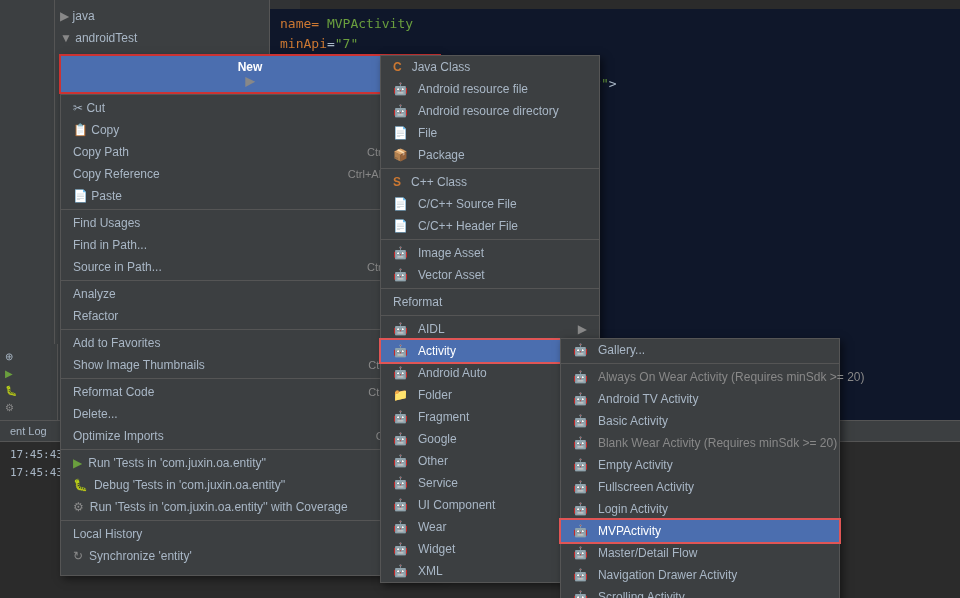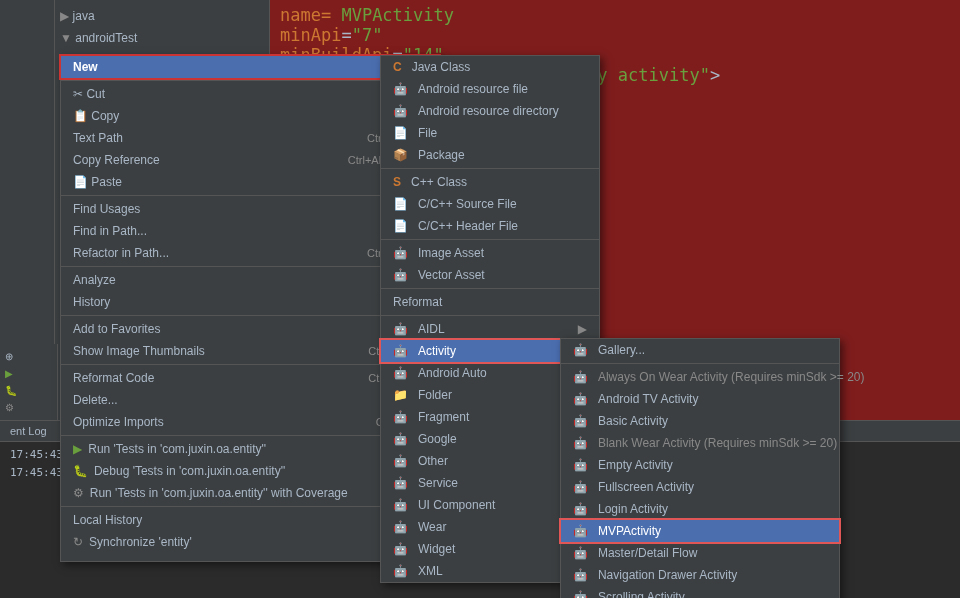--- a/index.html
+++ b/index.html
@@ -17,27 +17,27 @@
     .editor-bg {
       position: absolute;
       top: 0; left: 0;
       width: 960px; height: 598px;
       background: #2b2b2b;
     }
 
     
     .code-area {
       position: absolute;
-      top: 0; left: 270px;
+      top: 9px; left: 270px;
       width: 690px; height: 420px;
-      background: #7f1d1d;
+      background: #0f172a;
       padding: 5px 10px;
       color: #a9b7c6;
       font-family: monospace;
-      font-size: 17px;
+      font-size: 13px;
       line-height: 20px;
     }
 
     .line-numbers {
       position: absolute;
       top: 0; left: 260px;
       width: 40px; height: 420px;
       background: #313335;
       color: #606366;
       font-family: monospace;
@@ -172,20 +172,21 @@
     }
 
     .mvp-highlighted {
       background: #4b6eaf;
       color: white;
       outline: 2px solid #e05555;
     }
 
     .new-highlighted {
       outline: 2px solid #e05555;
+      flex-direction: column;
     }
 
     
     .devices-btn {
       position: absolute;
       bottom: 178px;
       left: 0;
       width: 58px;
       height: 27px;
       background: #3c3f41;
@@ -257,51 +258,51 @@
 
   <div class="menu-item">
     <span class="label">✂ Cut</span>
     <span class="shortcut">Ctrl+X</span>
   </div>
   <div class="menu-item">
     <span class="label">📋 Copy</span>
     <span class="shortcut">Ctrl+C</span>
   </div>
   <div class="menu-item">
-    <span class="label">Text Path</span>
+    <span class="label">Copy Path</span>
     <span class="shortcut">Ctrl+Shift+C</span>
   </div>
   <div class="menu-item">
     <span class="label">Copy Reference</span>
     <span class="shortcut">Ctrl+Alt+Shift+C</span>
   </div>
   <div class="menu-item">
     <span class="label">📄 Paste</span>
     <span class="shortcut">Ctrl+V</span>
   </div>
   <div class="menu-separator"></div>
   <div class="menu-item">
     <span class="label">Find Usages</span>
     <span class="shortcut">Alt+F7</span>
   </div>
   <div class="menu-item">
     <span class="label">Find in Path...</span>
     <span class="shortcut">Ctrl+F</span>
   </div>
   <div class="menu-item">
-    <span class="label">Refactor in Path...</span>
+    <span class="label">Source in Path...</span>
     <span class="shortcut">Ctrl+Shift+R</span>
   </div>
   <div class="menu-separator"></div>
   <div class="menu-item">
     <span class="label">Analyze</span>
     <span class="arrow">▶</span>
   </div>
   <div class="menu-item">
-    <span class="label">History</span>
+    <span class="label">Refactor</span>
     <span class="arrow">▶</span>
   </div>
   <div class="menu-separator"></div>
   <div class="menu-item">
     <span class="label">Add to Favorites</span>
     <span class="arrow">▶</span>
   </div>
   <div class="menu-item">
     <span class="label">Show Image Thumbnails</span>
     <span class="shortcut">Ctrl+Shift+T</span>

